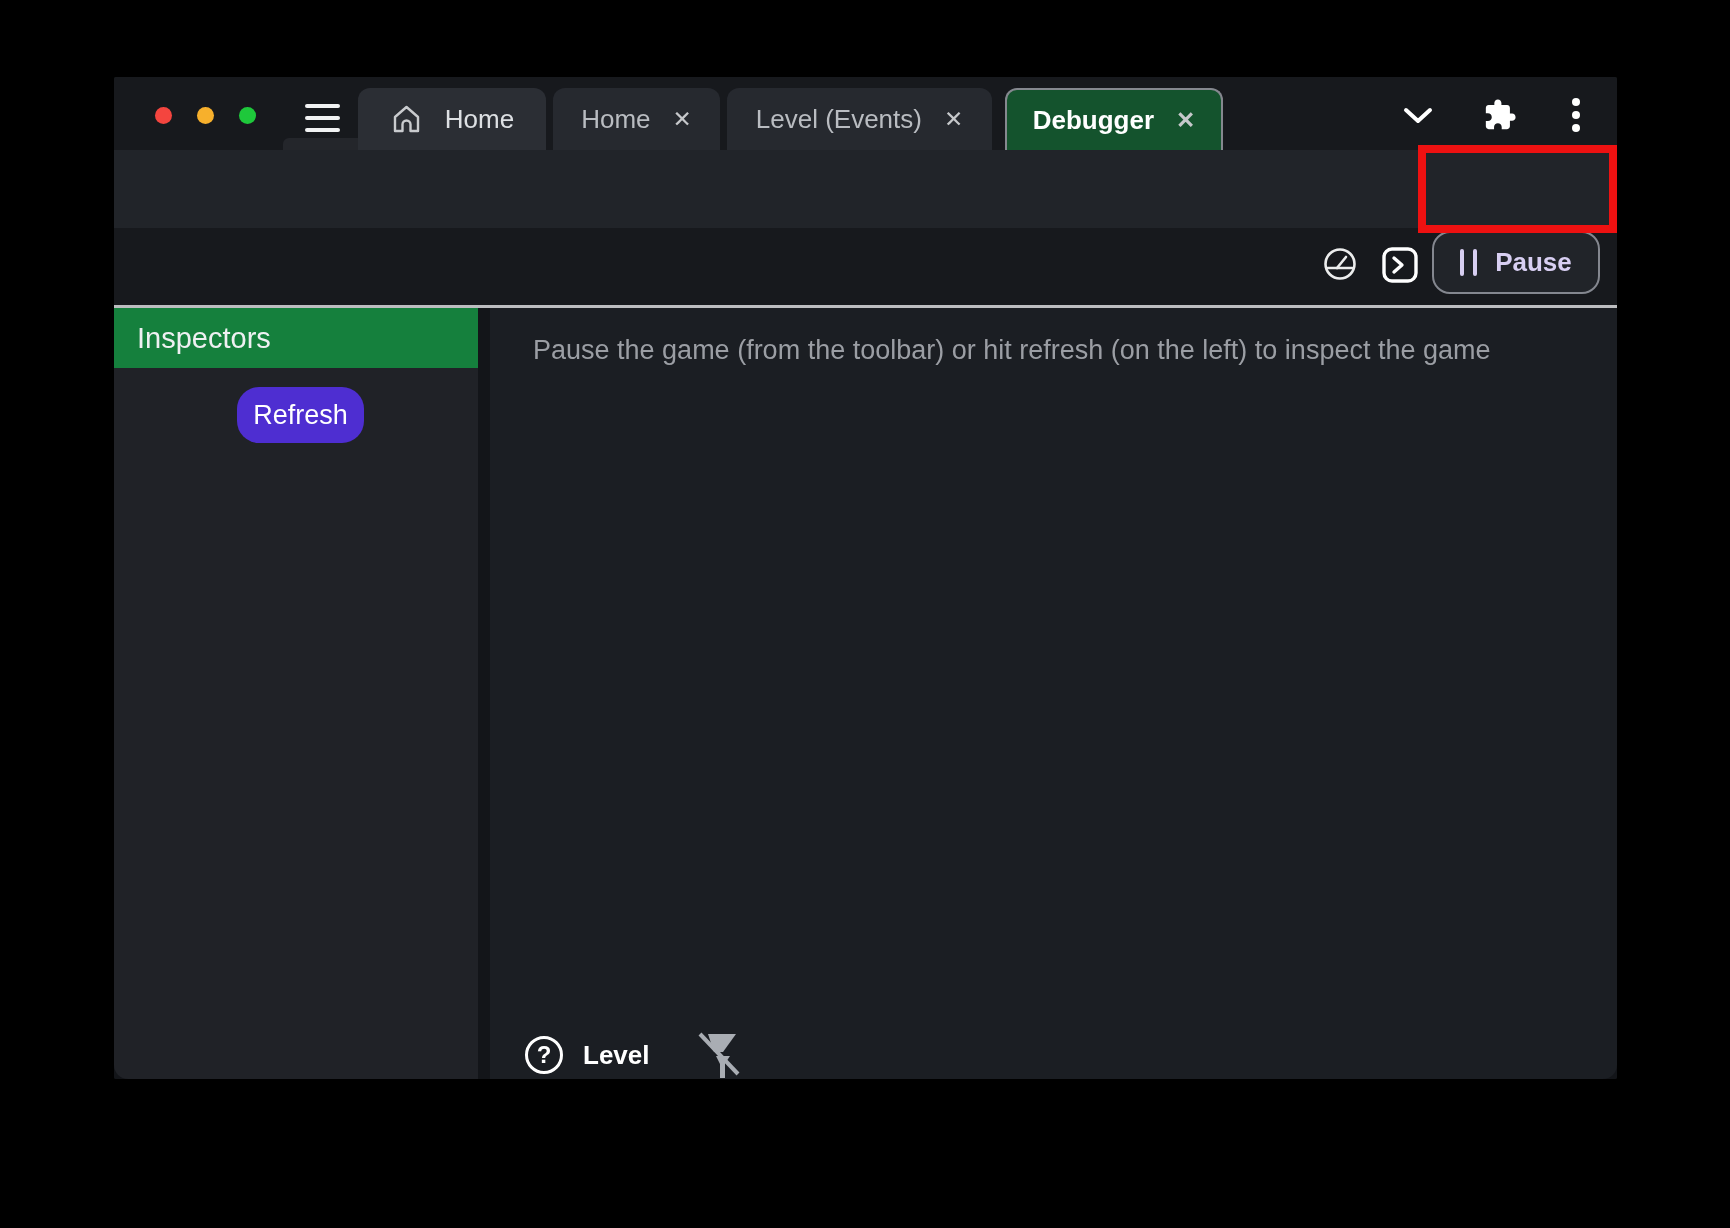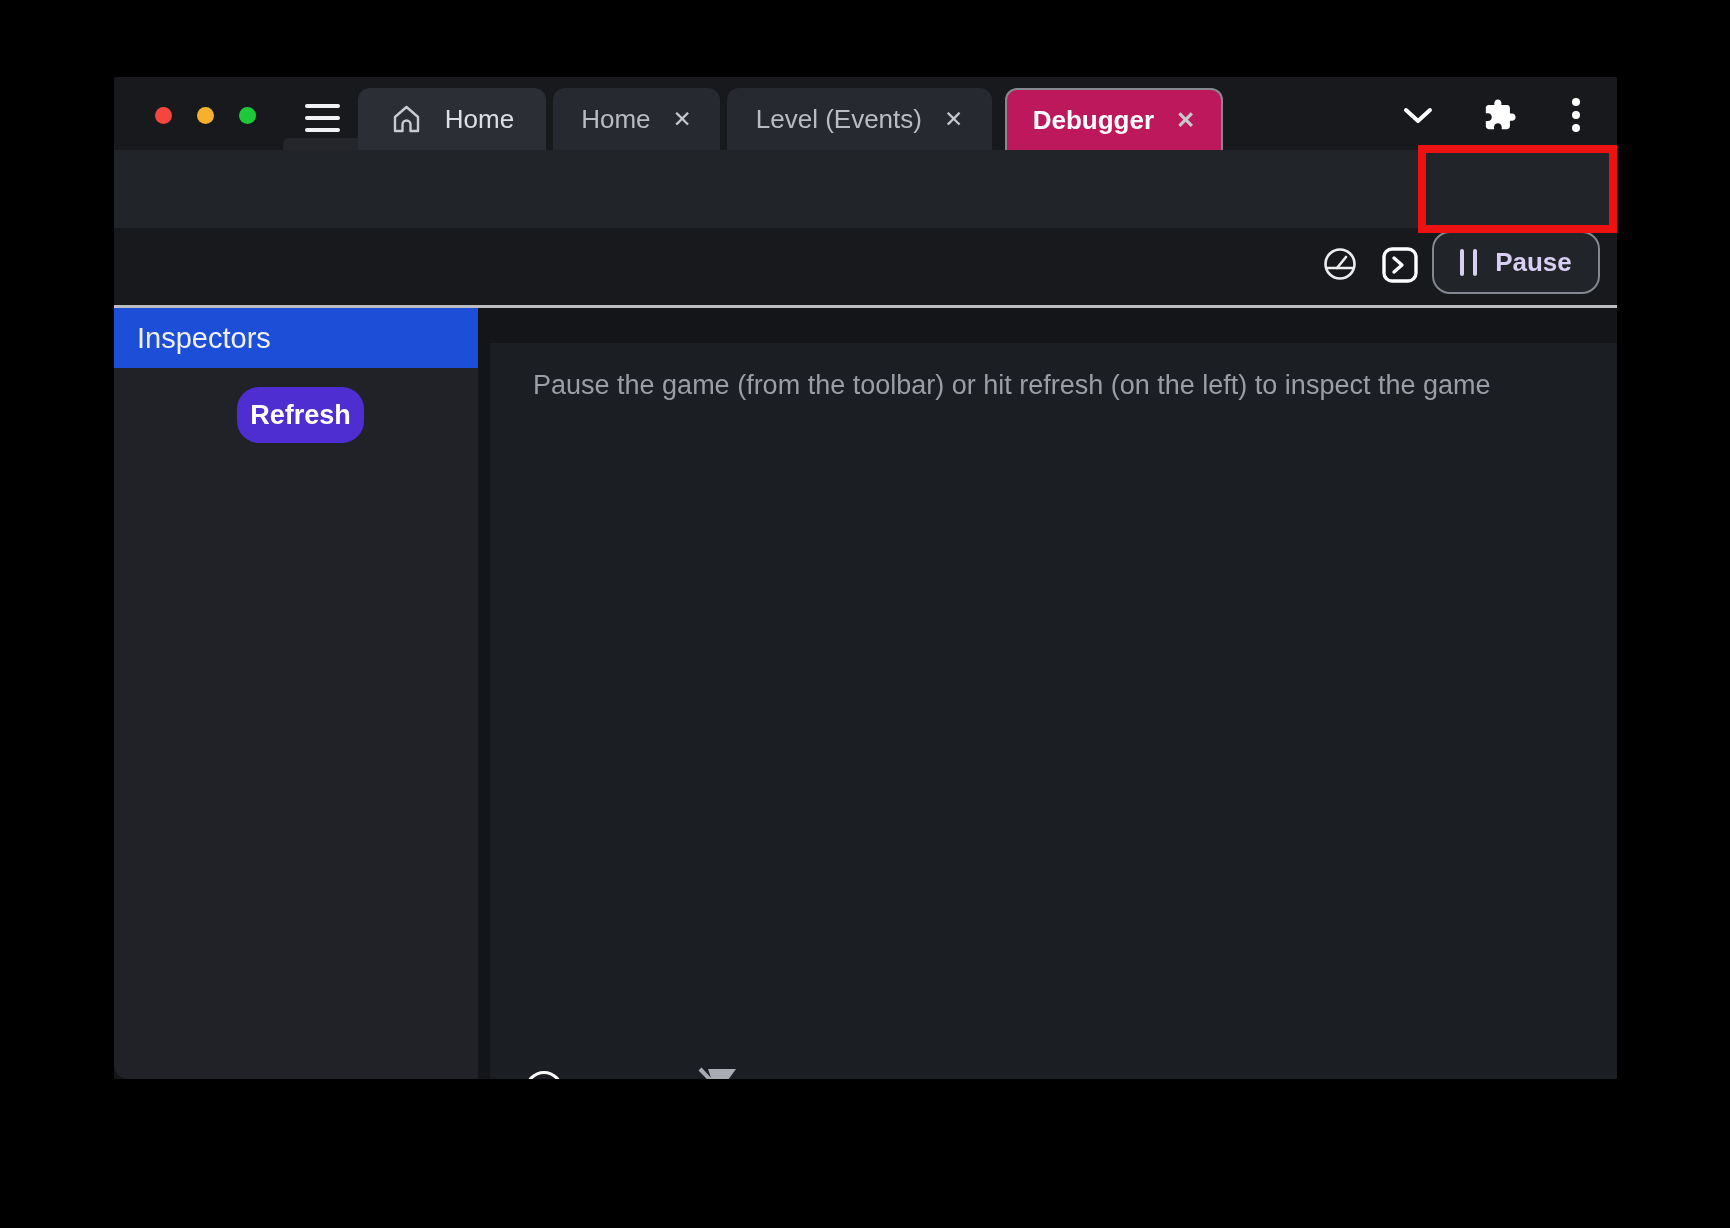--- a/index.html
+++ b/index.html
@@ -16,21 +16,21 @@
   .hamburger span { display:block; width:35px; height:4px; background:#f1f2f3; border-radius:2px; }
   .tab-notch { position:absolute; left:169px; top:61px; width:263px; height:12px;
                background:#24262b; border-radius:6px 6px 0 0; }
   .tab { position:absolute; top:11px; height:62px; border-radius:12px 12px 0 0;
          display:flex; align-items:center; justify-content:center; gap:22px;
          font-size:26px; color:#b9bcc1; cursor:pointer; }
   .tab .close { font-size:23px; color:#c6c8cb; line-height:1; }
   .tab-home { left:244px; width:188px; background:#2b2e34; color:#dde0e3; }
   .tab-level { left:439px; width:167px; background:#26292f; }
   .tab-levelev { left:613px; width:265px; background:#26292f; }
-  .tab-debug { left:891px; width:218px; background:#be185d; border:2px solid #85888f;
+  .tab-debug { left:891px; width:218px; background:#14532d; border:2px solid #85888f;
                border-bottom:none; color:#ffffff; font-weight:700; }
   .topicon { position:absolute; cursor:pointer; }
   .kebab { left:1458px; top:21px; width:8px; display:flex; flex-direction:column; gap:5px; }
   .kebab i { width:8px; height:8px; background:#fff; border-radius:50%; }
 
   
   .toolbar { position:absolute; left:0; top:73px; width:100%; height:78px; background:#212429; }
   .pause-btn { position:absolute; left:1318px; top:81px; width:168px; height:63px;
                border:2px solid #84878f; border-radius:18px; background:#212429;
                display:flex; align-items:center; justify-content:center; gap:18px; cursor:pointer; }
@@ -46,27 +46,27 @@
   .preview-title { position:absolute; left:23px; top:20px; font-size:32px; font-weight:500; color:#f3f4f5; }
   .preview-caret { position:absolute; left:1449px; top:32px; width:0; height:0;
                    border-left:14px solid transparent; border-right:14px solid transparent;
                    border-top:13px solid #ffffff; cursor:pointer; }
   .hr-light { position:absolute; left:0; top:228px; width:100%; height:3px; background:#bcbdc0; }
 
   
   .content-bg { position:absolute; left:0; top:231px; width:100%; height:771px; background:#131519; }
   .sidebar { position:absolute; left:0; top:231px; width:364px; height:771px;
              background:#202227; border-radius:0 0 0 14px; }
-  .sidebar-header { position:absolute; left:0; top:0; width:100%; height:60px; background:#1d4ed8;text-align:right; }
+  .sidebar-header { position:absolute; left:0; top:0; width:100%; height:60px; background:#15803d;text-align:right; }
   .sidebar-header span { position:absolute; left:23px; top:14px; font-size:29px; color:#eef0f2; }
   .refresh-btn { position:absolute; left:123px; top:79px; width:127px; height:56px;
                  background:#4e2ed1; border:none; border-radius:22px; color:#ffffff;
-                 font-size:27px; font-weight:700; font-family:"Liberation Sans",sans-serif; cursor:pointer; }
+                 font-size:27px; font-weight:400; font-family:"Liberation Sans",sans-serif; cursor:pointer; }
   .main { position:absolute; left:376px; top:231px; width:1127px; height:771px;
-          background:#1b1e23; border-radius:0 0 14px 0;margin-top:35px; }
+          background:#1b1e23; border-radius:0 0 14px 0; }
   .hint { position:absolute; left:43px; top:27px; font-size:27px; color:#9b9ea4; }
   .help-row { position:absolute; left:35px; top:722px; display:flex; align-items:center; gap:20px; }
   .help-circle { width:38px; height:38px; border:3.5px solid #ffffff; border-radius:50%;
                  display:flex; align-items:center; justify-content:center;
                  color:#ffffff; font-size:24px; font-weight:700; cursor:pointer; }
   .help-label { font-size:26px; font-weight:700; color:#ffffff; cursor:pointer; }
   .flag-off { margin-left:24px; cursor:pointer; }
 </style>
 </head>
 <body>

